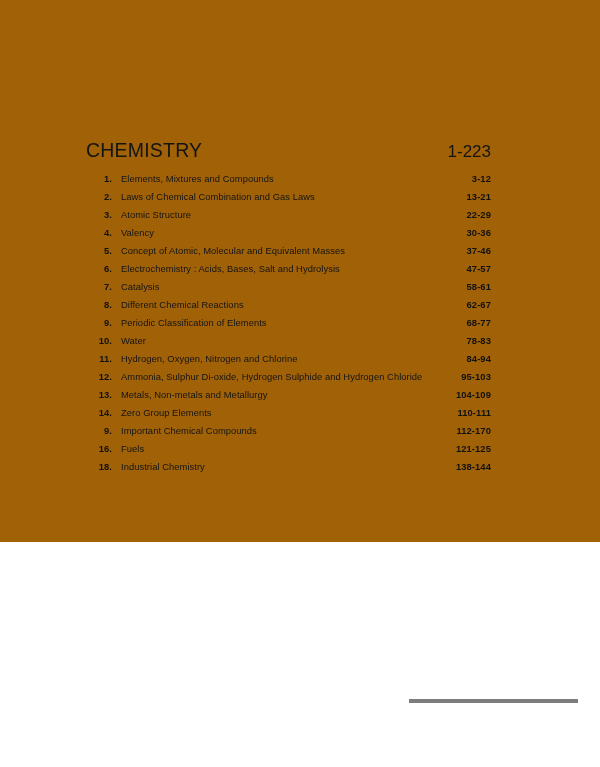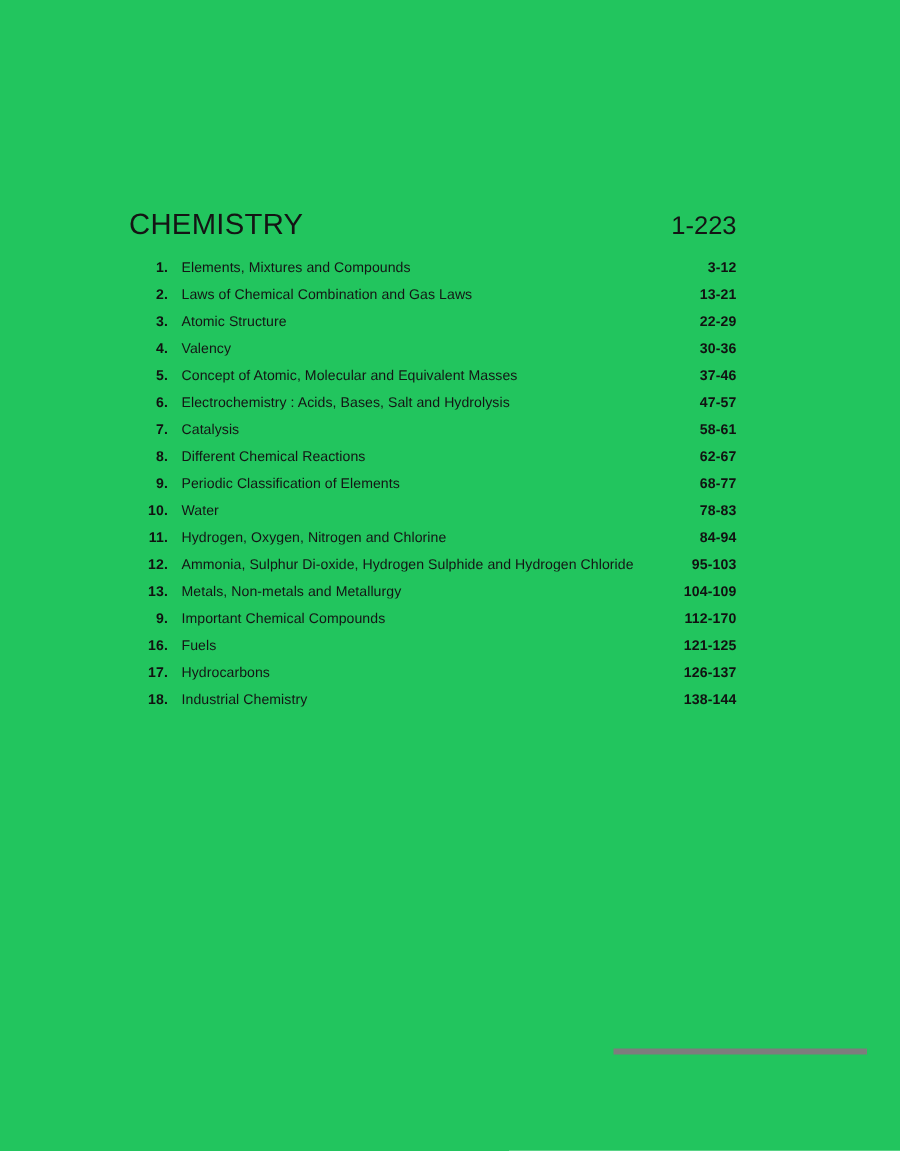--- a/index.html
+++ b/index.html
@@ -15,22 +15,22 @@
     color: #1a1a1a;
     position: relative;
     overflow: hidden;
     -webkit-font-smoothing: antialiased;
   }
   .page {
     position: absolute;
     left: 0;
     top: 0;
     width: 600px;
-    height: 767px;
-    background: #22c55e;
+    height: 542px;
+    background: #a16207;
   }
   .toc {
     position: absolute;
     left: 86px;
     top: 140px;
     width: 405px;
   }
   .toc-header {
     display: flex;
     align-items: baseline;
@@ -170,35 +170,35 @@
           <span class="chapter-number">12.</span>
           <span class="chapter-title">Ammonia, Sulphur Di-oxide, Hydrogen Sulphide and Hydrogen Chloride</span>
           <span class="chapter-pages">95-103</span>
         </li>
         <li class="toc-row">
           <span class="chapter-number">13.</span>
           <span class="chapter-title">Metals, Non-metals and Metallurgy</span>
           <span class="chapter-pages">104-109</span>
         </li>
         <li class="toc-row">
+          <span class="chapter-number">14.</span>
+          <span class="chapter-title">Zero Group Elements</span>
+          <span class="chapter-pages">110-111</span>
+        </li>
+        <li class="toc-row">
           <span class="chapter-number">9.</span>
           <span class="chapter-title">Important Chemical Compounds</span>
           <span class="chapter-pages">112-170</span>
         </li>
         <li class="toc-row">
           <span class="chapter-number">16.</span>
           <span class="chapter-title">Fuels</span>
           <span class="chapter-pages">121-125</span>
         </li>
         <li class="toc-row">
-          <span class="chapter-number">17.</span>
-          <span class="chapter-title">Hydrocarbons</span>
-          <span class="chapter-pages">126-137</span>
-        </li>
-        <li class="toc-row">
           <span class="chapter-number">18.</span>
           <span class="chapter-title">Industrial Chemistry</span>
           <span class="chapter-pages">138-144</span>
         </li>
       </ul>
 
   </div>
 
   <div class="footer-rule"></div>
 

